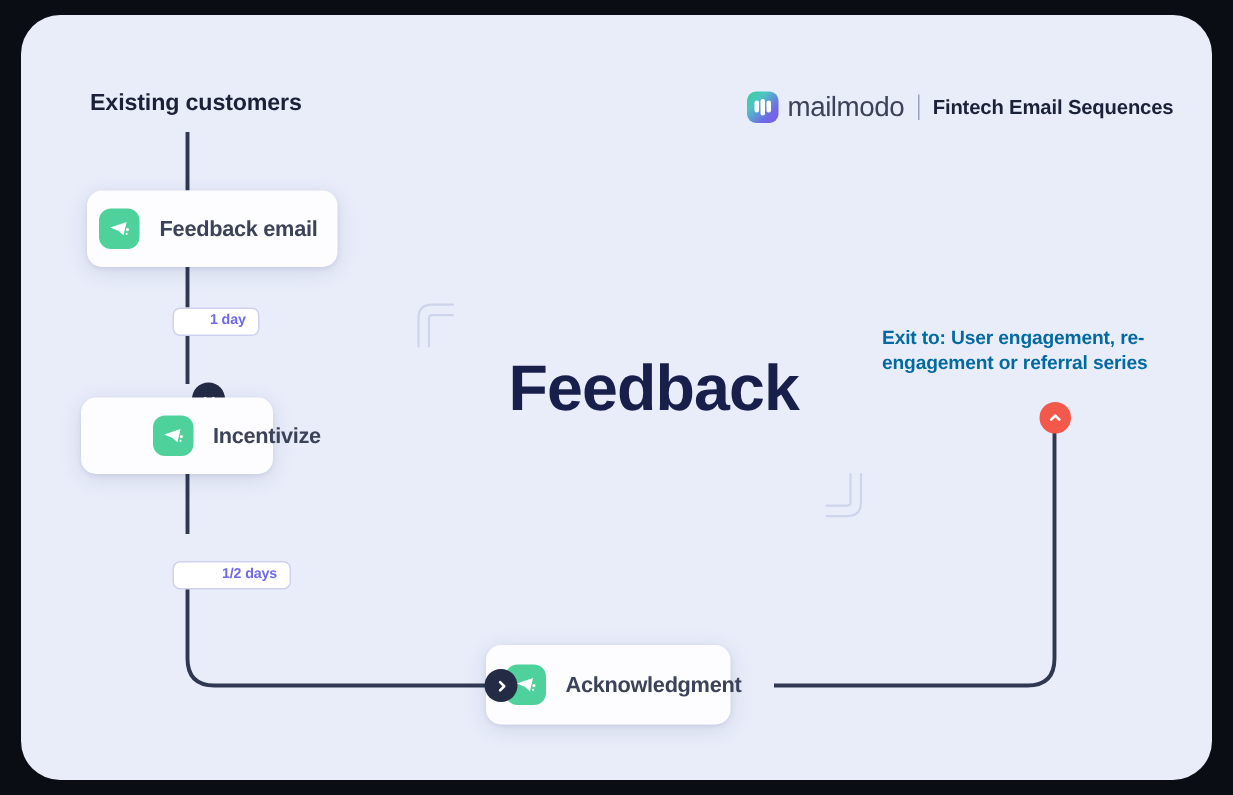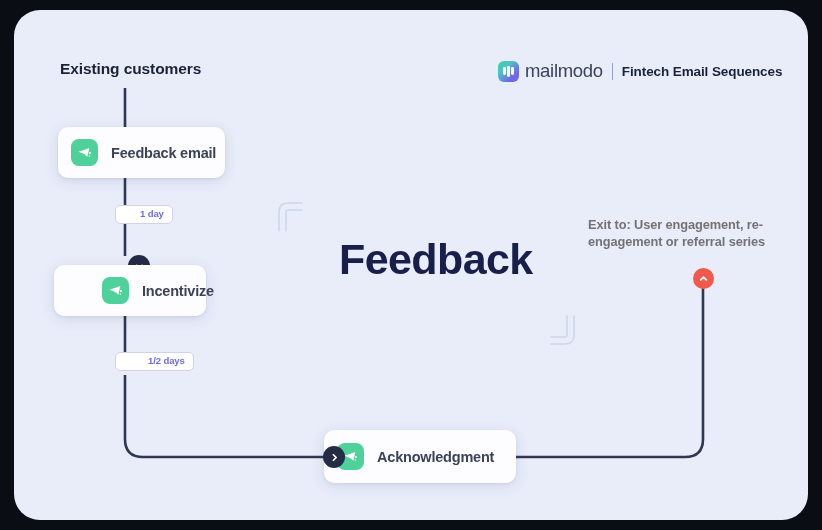--- a/index.html
+++ b/index.html
@@ -108,21 +108,21 @@
 
   
   #exit-note {
     position: absolute;
     left: 574px;
     top: 206px;
     width: 215px;
     font-size: 12.8px;
     font-weight: bold;
     line-height: 17px;
-    color: #737373;
+    color: #0369a1;
     letter-spacing: -0.1px;
   }
 
   
   #wires {
     position: absolute;
     left: 0;
     top: 0;
     width: 794px;
     height: 510px;
@@ -151,40 +151,40 @@
   }
   .node-label {
     margin-left: 13px;
     font-size: 14.5px;
     font-weight: bold;
     color: #3c4258;
     letter-spacing: -0.2px;
     white-space: nowrap;
   }
 
-  #node-feedback-email { left: 44px;  top: 117px; width: 167px; height: 51px; }
-  #node-incentivize    { left: 40px;  top: 255px; width: 152px; height: 51px; padding-left: 48px; }
-  #node-acknowledgment { left: 310px; top: 420px; width: 192px; height: 53px; }
+  #node-feedback-email { left: 44px;  top: 117px; width: 167px; height: 51px; justify-content: center; }
+  #node-incentivize    { left: 40px;  top: 255px; width: 128px; height: 51px; padding-left: 48px; }
+  #node-acknowledgment { left: 310px; top: 420px; width: 163px; height: 53px; }
 
   
   .delay-pill {
     position: absolute;
     background: #ffffff;
     border: 1px solid #cfd1ef;
     border-radius: 5px;
     font-size: 9.5px;
     font-weight: bold;
     color: #6f6ae8;
     padding: 3px 8px 4px 8px;
     letter-spacing: -0.1px;
     white-space: nowrap;
     line-height: 1;
   }
   #delay-1-day   { left: 101px; top: 195px; padding-left: 24px; }
-  #delay-half-day{ left: 101px; top: 342px; padding-left: 32px; }
+  #delay-half-day{ left: 101px; top: 364px; padding-left: 32px; }
 
   
   .marker {
     position: absolute;
     border-radius: 50%;
     display: flex;
     align-items: center;
     justify-content: center;
   }
   #marker-incentivize-down {

